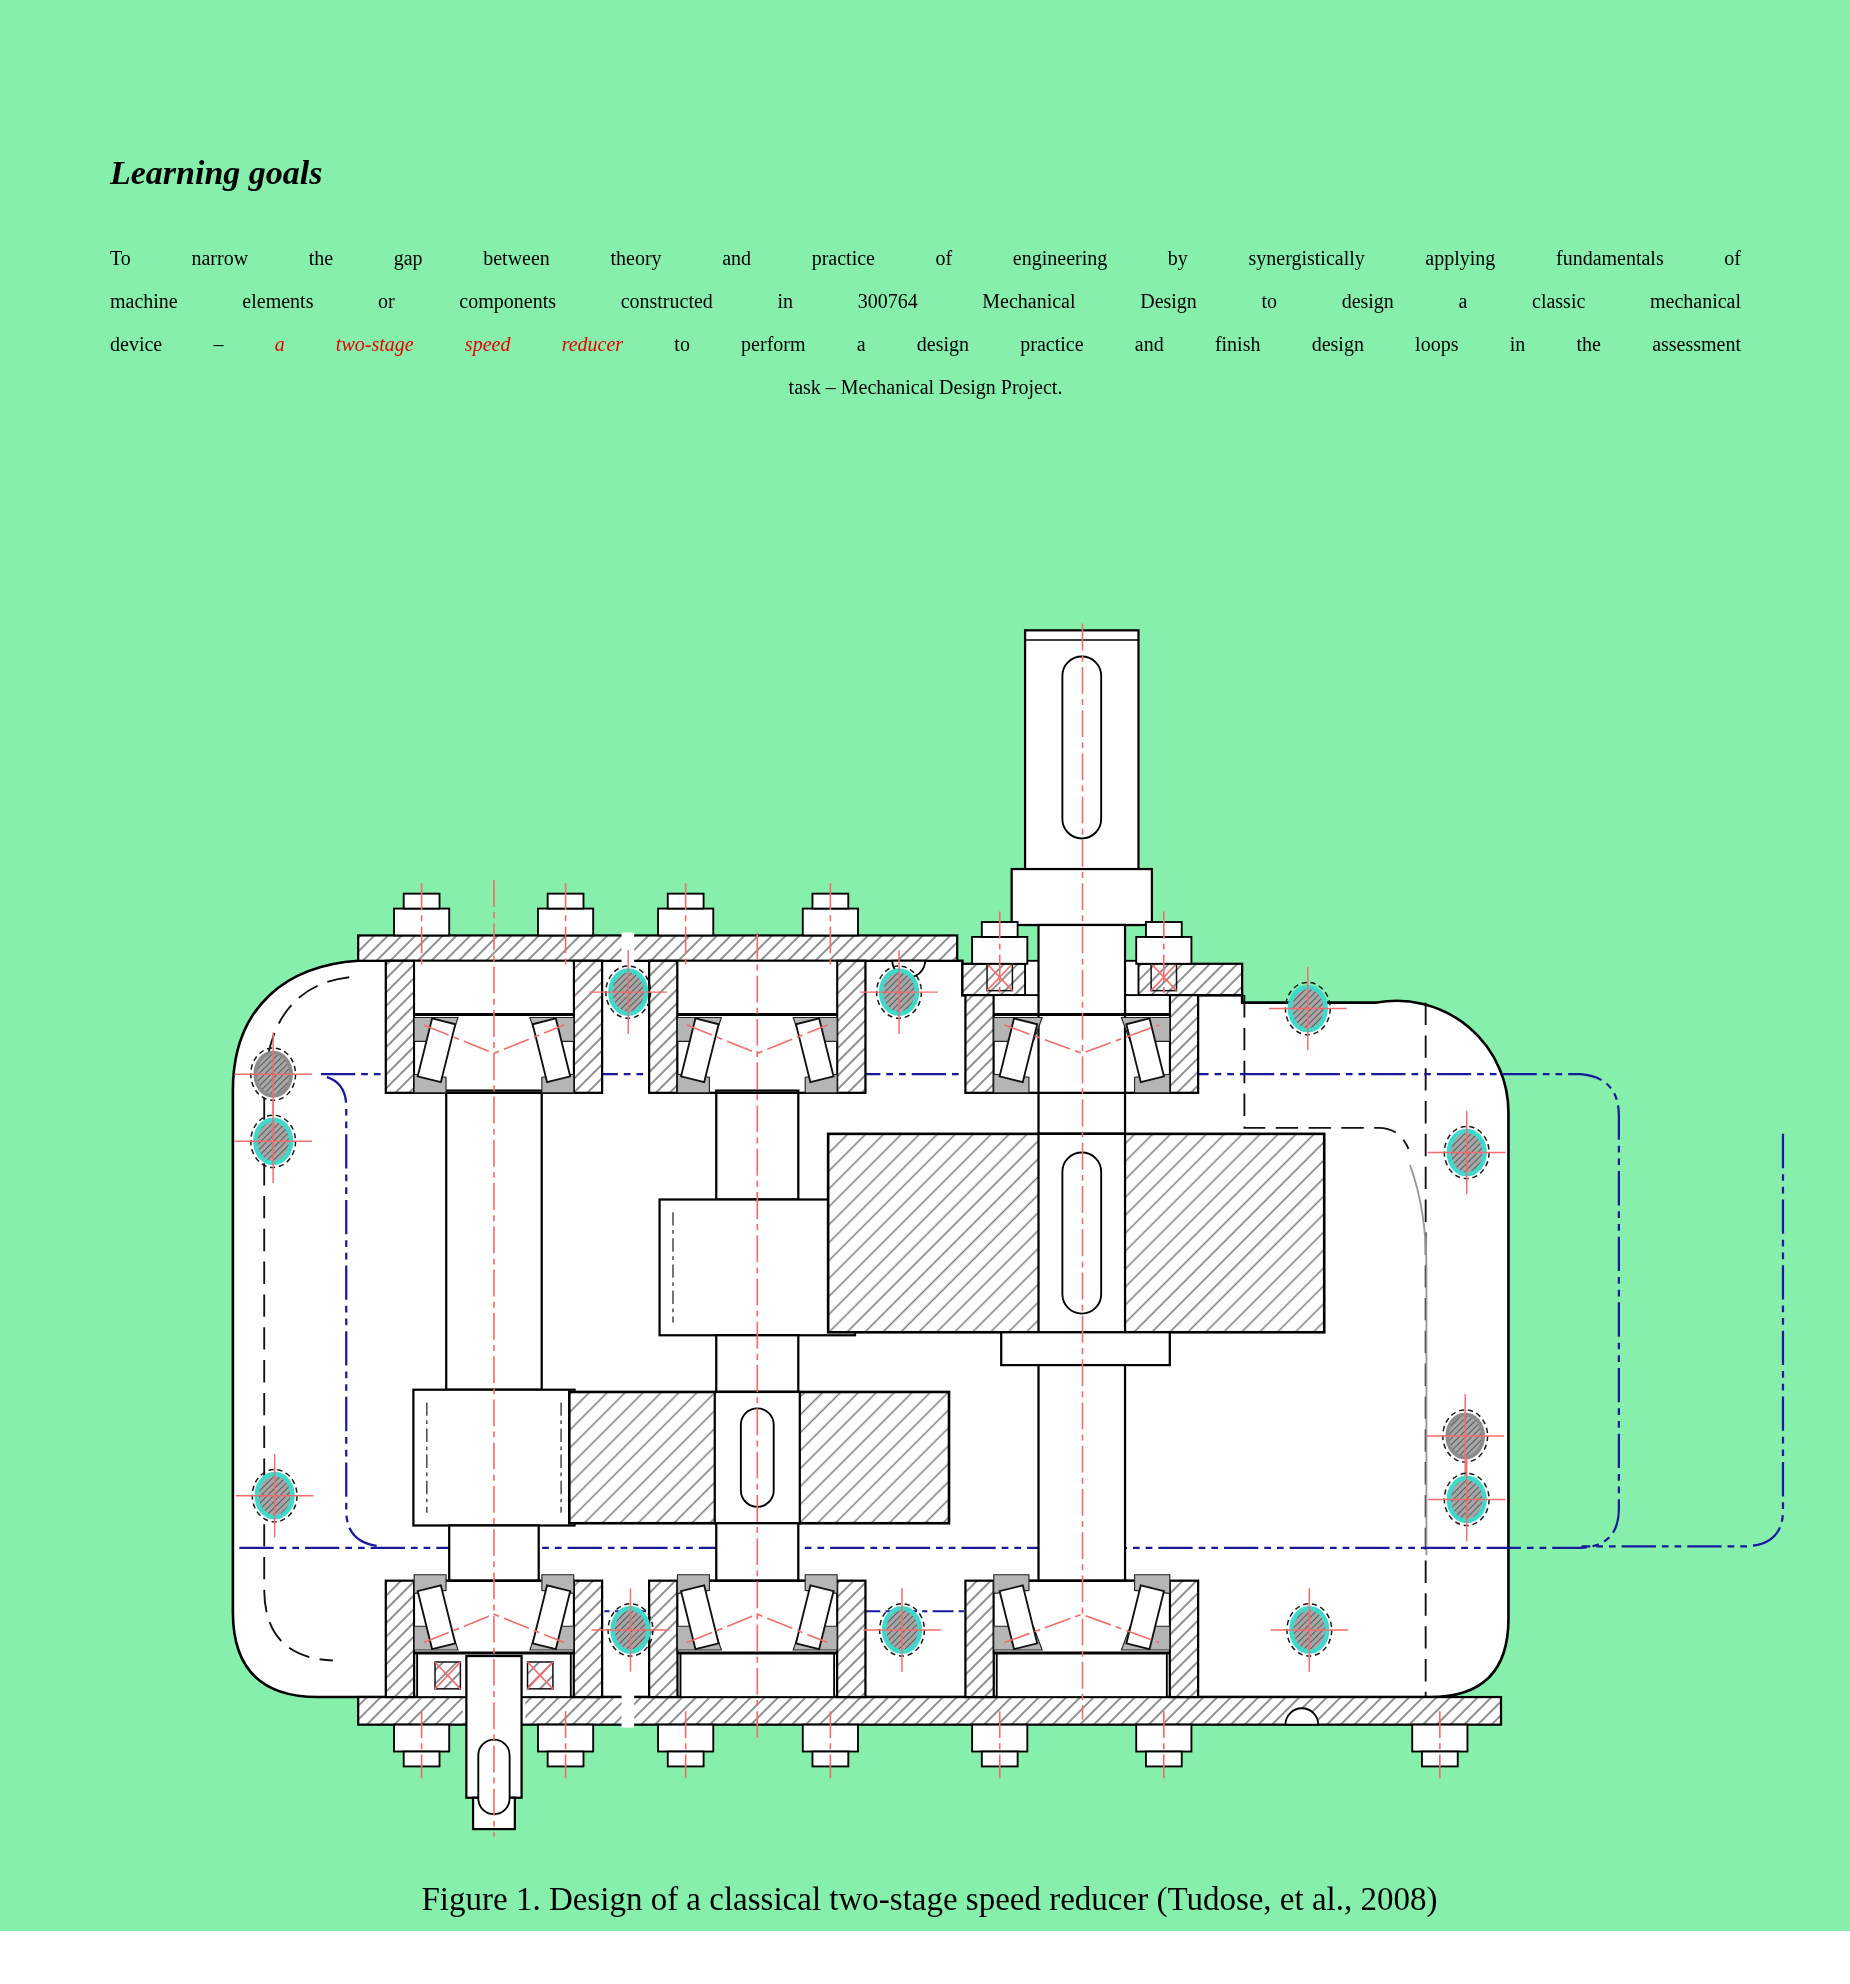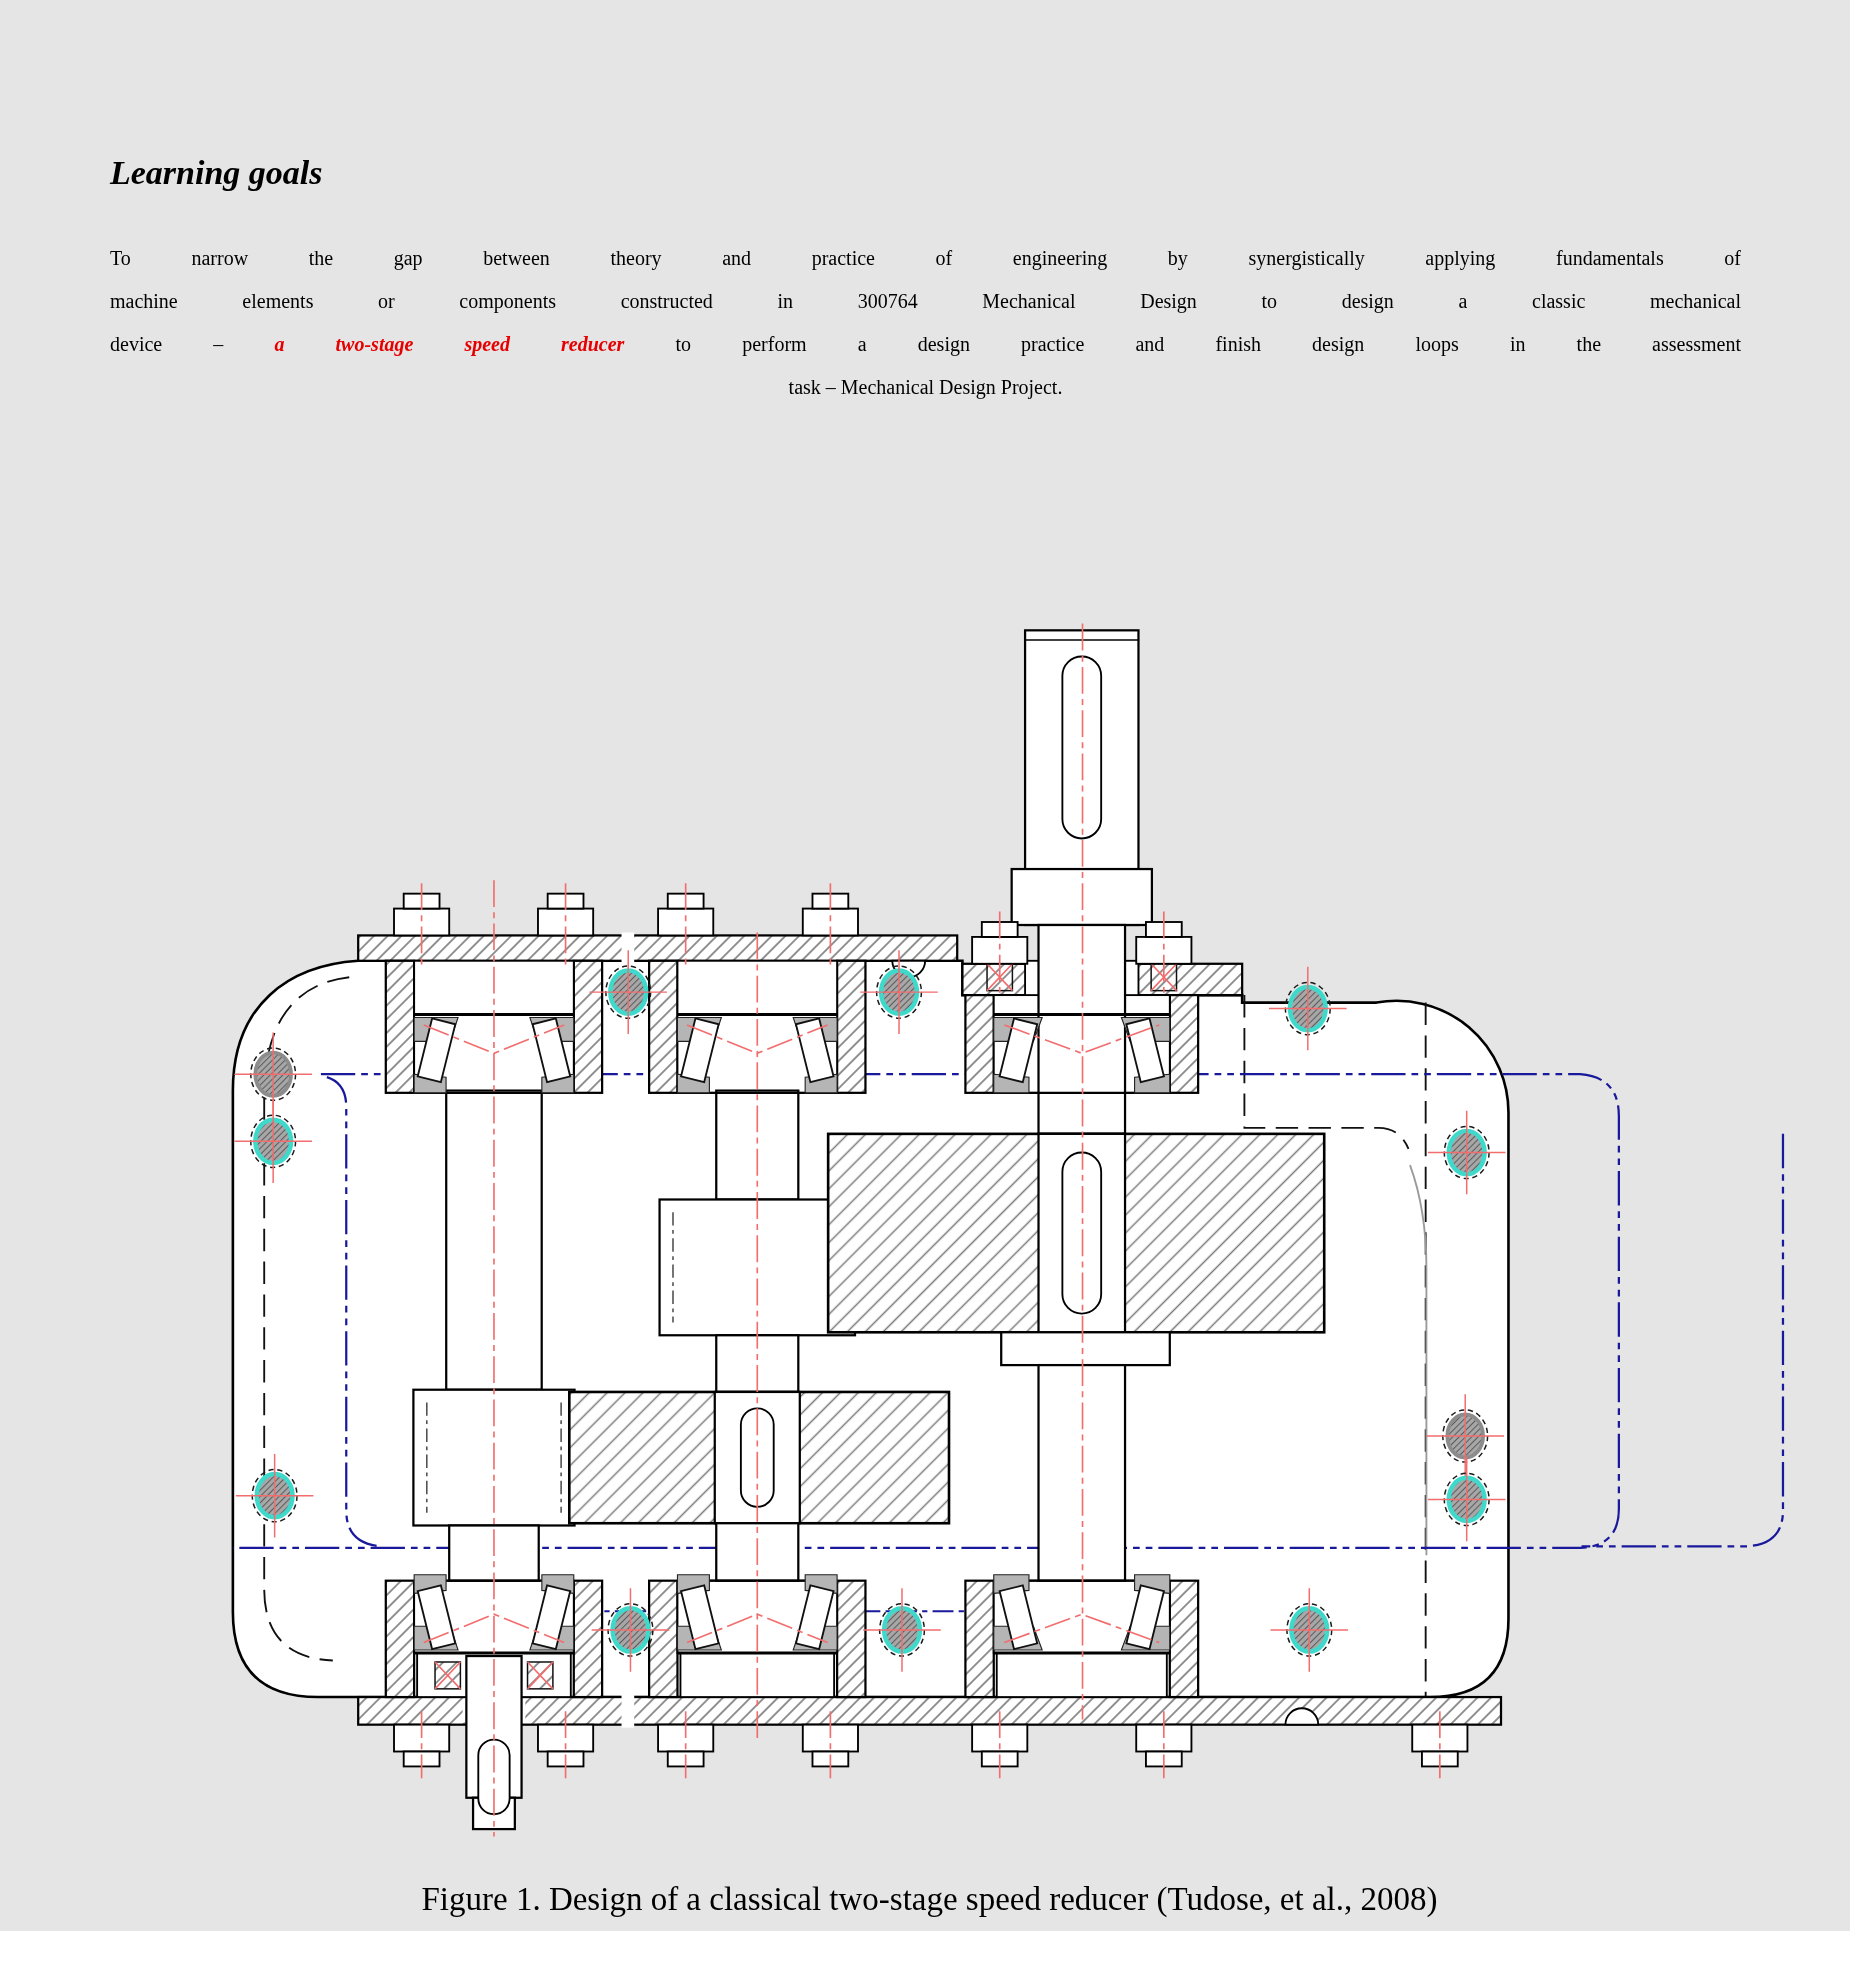--- a/index.html
+++ b/index.html
@@ -2,34 +2,34 @@
 <html style="--hl: #e60000; --cl-red: #f26d6d; --cl-blue: #19199b; --teal: #3fd9cc; --hatch: #6e6e6e; --steel: #b5b5b5;font-size:12px"><head>
 <meta charset="utf-8">
 <style>
   :root{
     --hl:#e60000; --cl-red:#f26d6d; --cl-blue:#19199b; --teal:#3fd9cc;
     --hatch:#6e6e6e; --steel:#b5b5b5;
   }
   *{margin:0;padding:0;box-sizing:border-box}
   html,body{background:#ffffff}
   .page{
-    position:relative;width:1851px;height:1931px;background:#e5e5e5;
+    position:relative;width:1851px;height:1931px;background:#86efac;
     font-family:"Liberation Serif",serif;color:#000;overflow:hidden;
   }
   .heading{
     position:absolute;left:110px;
     font-style:italic;font-weight:bold;font-size:34px;line-height:1.15;
   }
   .bodytext{
     position:absolute;left:110px;width:1631px;
     font-size:20px;line-height:43px;
   }
   .jline{text-align:justify;text-align-last:justify}
   .lline{text-align:center}
-  .red-em{color:var(--hl);font-weight:bold;font-style:italic}
+  .red-em{color:var(--hl);font-weight:normal;font-style:italic}
   .caption{
     position:absolute;left:0;width:1851px;text-align:center;
     font-size:33px;
     padding-left:8px;
   }
   .figure-wrap{position:absolute;inset:0;pointer-events:none}
   svg{position:absolute;left:0;top:0}
 
   
   .body-oln{fill:#fff;stroke:#000;stroke-width:3.5}

